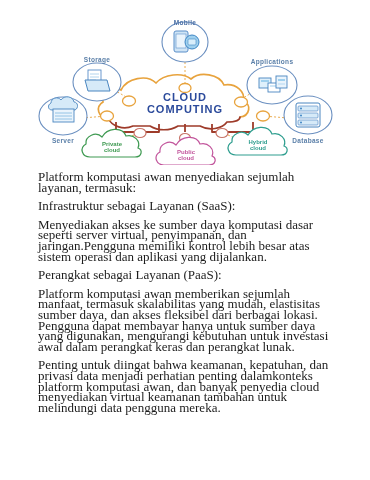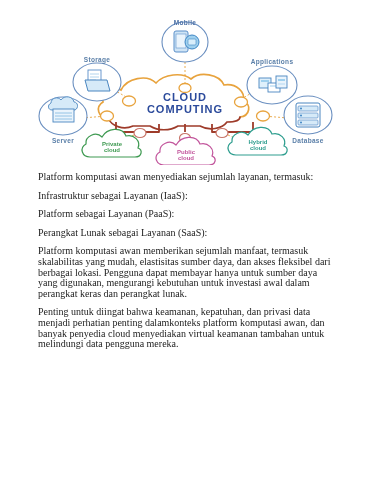--- a/index.html
+++ b/index.html
@@ -31,21 +31,21 @@
   }
 
   
   .article{
     position:absolute;
     left:38px;top:172px;
     width:296px;
   }
   .para{
     font-family:"Liberation Serif", serif;
-    font-size:10px;
+    font-size:13px;
     line-height:10.6px;
     color:#1c1c1c;
     margin:0 0 8px 0;
     text-align:left;
   }
 </style>
 </head>
 <body>
 
 <div class="page">
@@ -182,20 +182,20 @@
                  C280,132 287,139 284,146 C289,148 288,155 281,155 Z" fill="#ffffff" stroke="#2f9e8f" stroke-width="1.2"></path>
         <text x="258" y="144" text-anchor="middle" class="cloud-node-label" font-size="6" fill="#2f9e8f">Hybrid</text>
         <text x="258" y="150" text-anchor="middle" class="cloud-node-label" font-size="6" fill="#2f9e8f">cloud</text>
       </g>
 
     </svg>
   </div>
 
   <div class="article">
     <p class="para">Platform komputasi awan menyediakan sejumlah layanan, termasuk:</p>
-    <p class="para">Infrastruktur sebagai Layanan (IaaS):</p>
-    <p class="para">Platform sebagai Layanan (PaaS):</p>
-    <p class="para">Perangkat Lunak sebagai Layanan (SaaS):</p>
+    <p class="para">Infrastruktur sebagai Layanan (SaaS):</p>
+    <p class="para">Menyediakan akses ke sumber daya komputasi dasar seperti server virtual, penyimpanan, dan jaringan.Pengguna memiliki kontrol lebih besar atas sistem operasi dan aplikasi yang dijalankan.</p>
+    <p class="para">Perangkat sebagai Layanan (PaaS):</p>
     <p class="para">Platform komputasi awan memberikan sejumlah manfaat, termasuk skalabilitas yang mudah, elastisitas sumber daya, dan akses fleksibel dari berbagai lokasi. Pengguna dapat membayar hanya untuk sumber daya yang digunakan, mengurangi kebutuhan untuk investasi awal dalam perangkat keras dan perangkat lunak.</p>
     <p class="para">Penting untuk diingat bahwa keamanan, kepatuhan, dan privasi data menjadi perhatian penting dalamkonteks platform komputasi awan, dan banyak penyedia cloud menyediakan virtual keamanan tambahan untuk melindungi data pengguna mereka.</p>
   </div>
 
 </div>
 
 </body></html>

